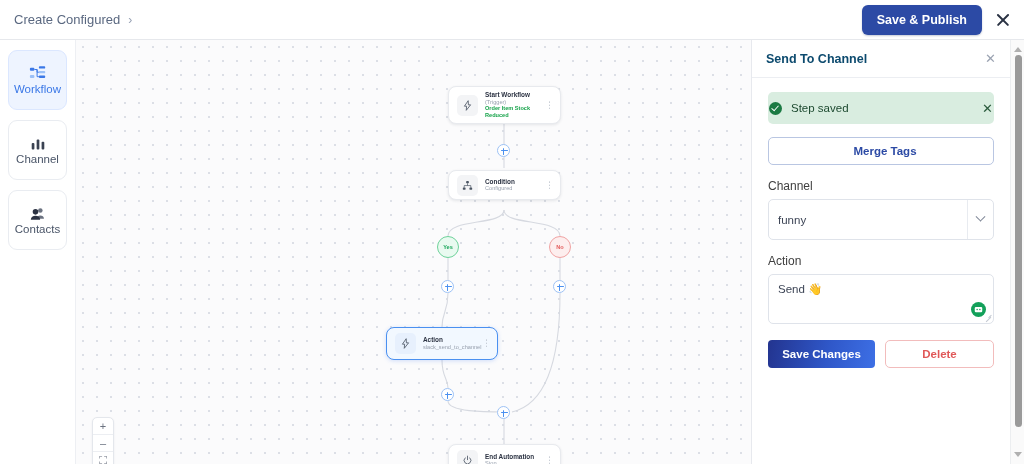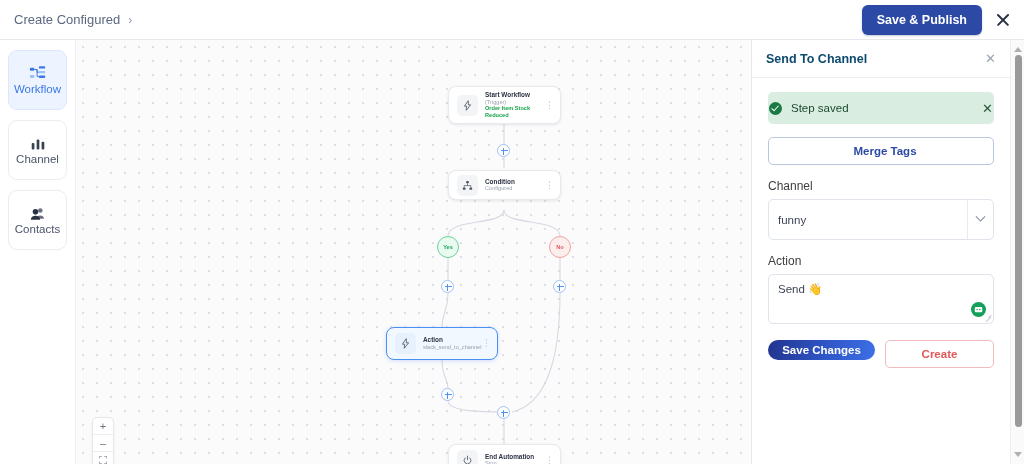--- a/index.html
+++ b/index.html
@@ -155,21 +155,21 @@
     background:#13a05a; display:flex; align-items:center; justify-content:center; cursor:pointer;
   }
   .resize-grip { position:absolute; right:1.5px; bottom:1.5px; width:7px; height:7px; }
   .resize-grip:before, .resize-grip:after{
     content:""; position:absolute; right:0; background:#c3c8d1; height:1px; transform:rotate(-45deg);
   }
   .resize-grip:before{ bottom:2px; width:7px; } .resize-grip:after{ bottom:5px; width:4px; }
 
   .panel-actions { display:flex; gap:10px; }
   .btn-save {
-    flex:1 1 0; height:20px; border:none; border-radius:11px; cursor:pointer;
+    flex:1 1 0; height:28px; border:none; border-radius:4px; cursor:pointer;
     background:linear-gradient(100deg,#23348f 0%,#2f57c8 55%,#3d6fe5 100%);
     color:#fff; font-size:11.5px; font-weight:600;
   }
   .btn-delete {
     flex:1 1 0; height:28px; border:1px solid #f2bcbc; border-radius:5px; cursor:pointer;
     background:#fff; color:#e05858; font-size:11.5px; font-weight:600;
   }
 
   
   .scrollbar {
@@ -364,21 +364,21 @@
               <rect x="1" y="2.5" width="10" height="7" rx="1.6" fill="#fff"></rect>
               <circle cx="4.2" cy="6" r="1" fill="#13a05a"></circle>
               <circle cx="7.8" cy="6" r="1" fill="#13a05a"></circle>
             </svg>
         </span>
         <span class="resize-grip"></span>
       </div>
 
       <div class="panel-actions">
         <button class="btn-save">Save Changes</button>
-        <button class="btn-delete">Create</button>
+        <button class="btn-delete">Delete</button>
       </div>
     </div>
   </div>
 
   <div class="scrollbar">
     <div class="sb-arrow up"></div>
     <div class="sb-thumb"></div>
     <div class="sb-arrow down"></div>
   </div>
 

